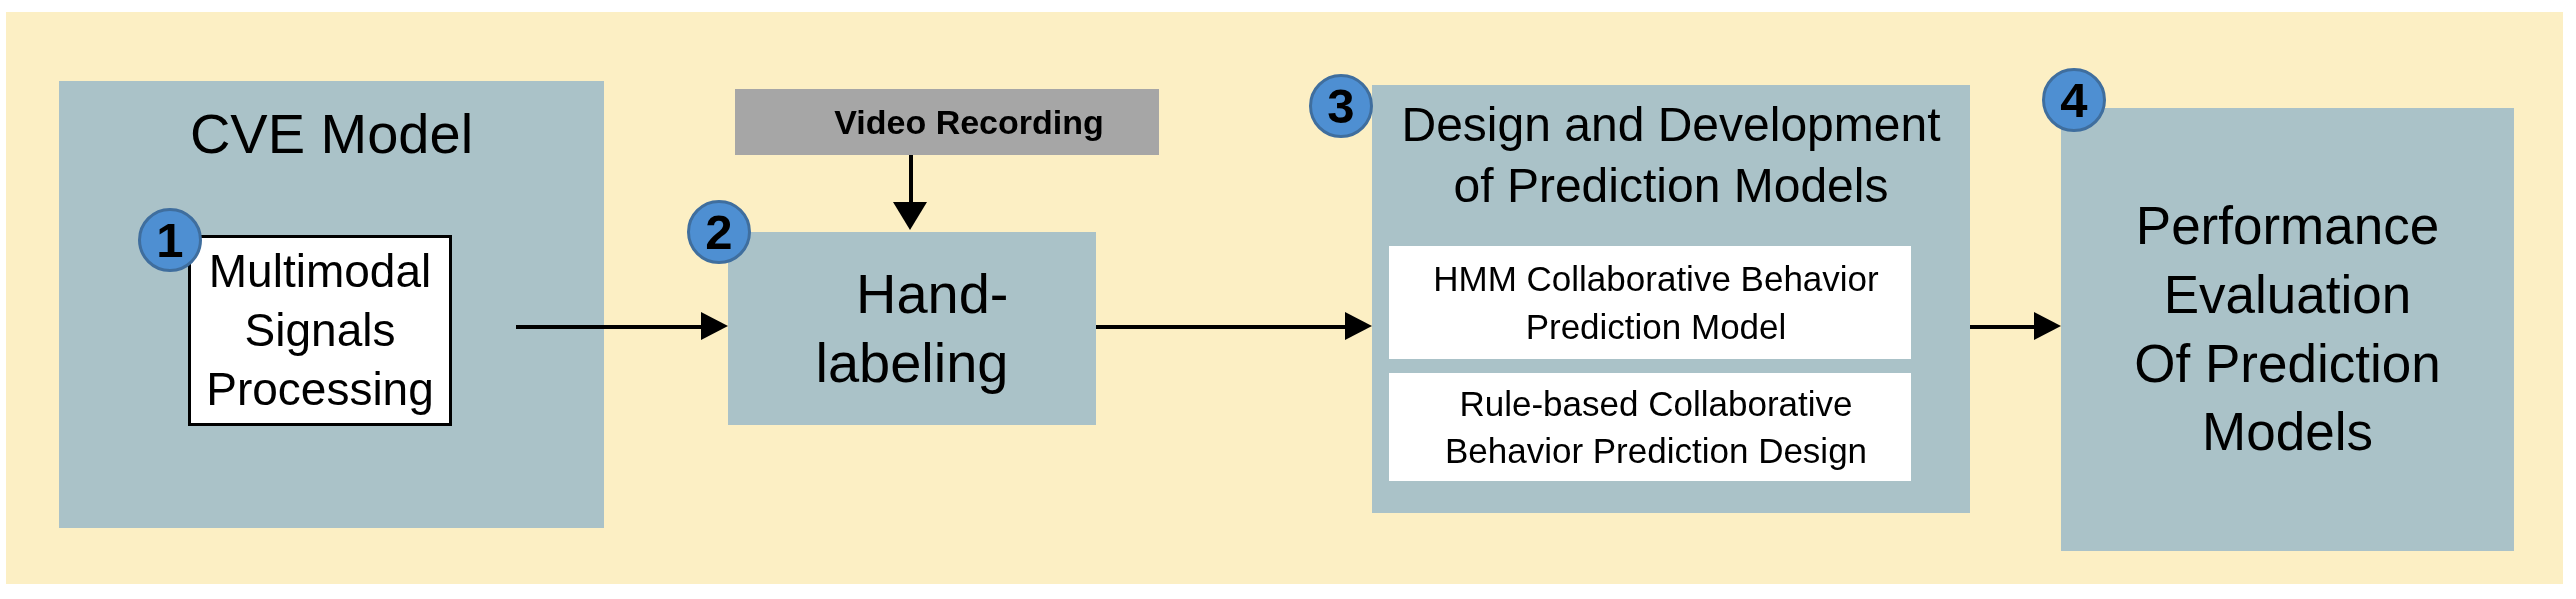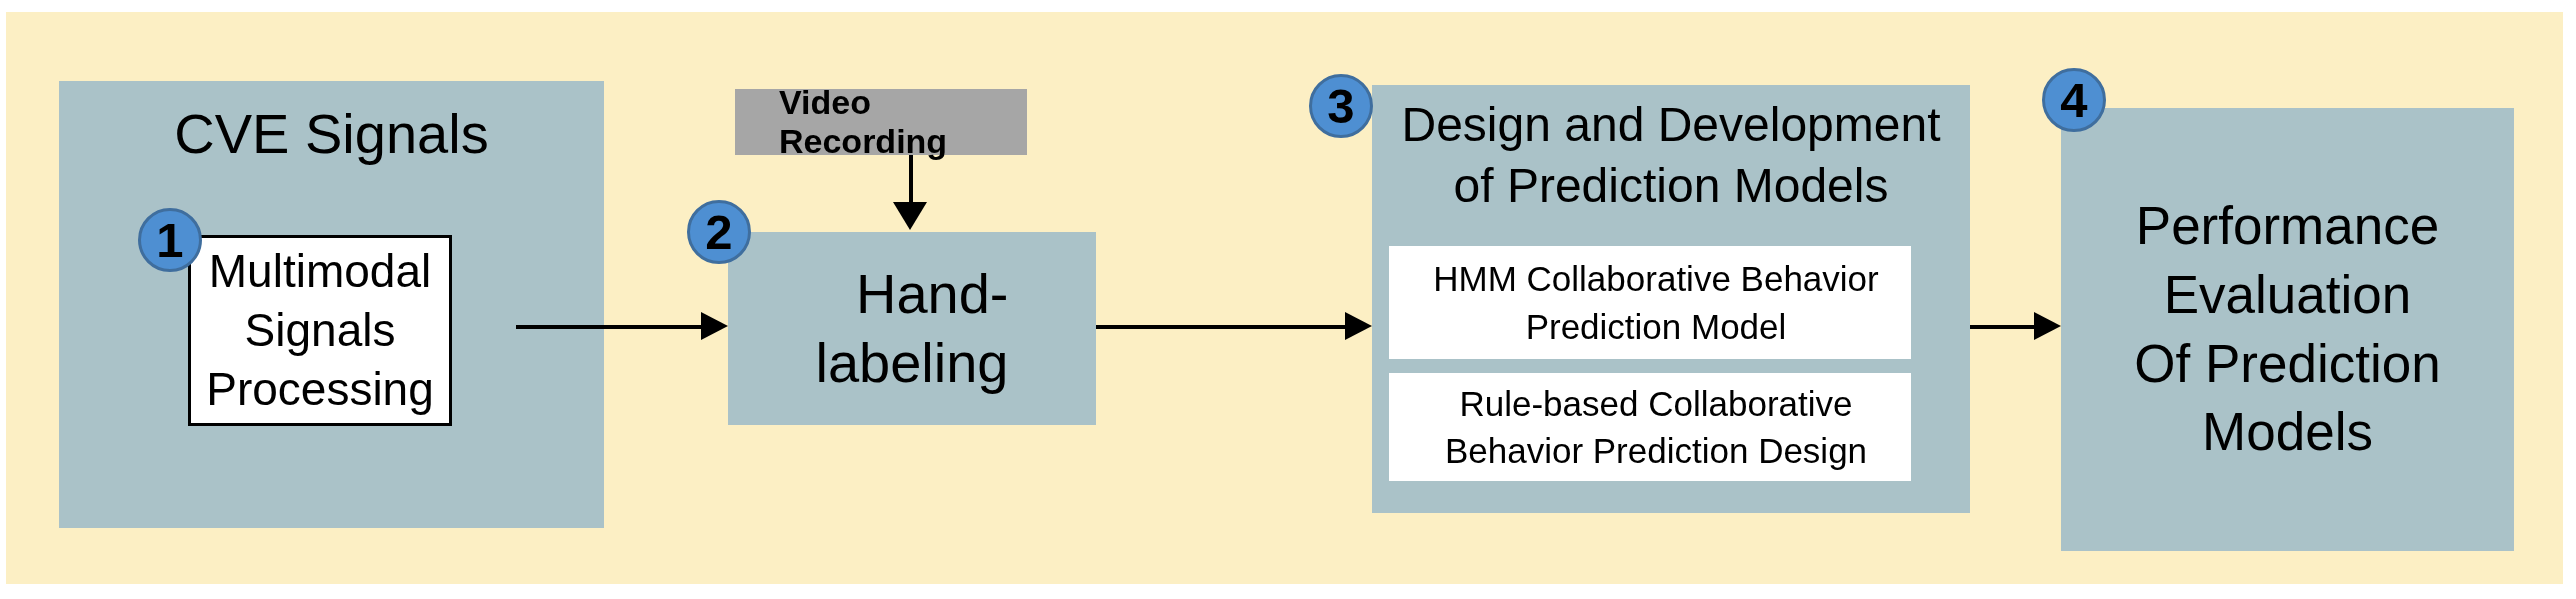--- a/index.html
+++ b/index.html
@@ -17,21 +17,21 @@
   .box1{left:59px;top:81px;width:545px;height:447px;}
   .box1-title{position:absolute;left:59px;top:101px;width:545px;text-align:center;font-size:56px;}
   .inner1{position:absolute;left:188px;top:235px;width:264px;height:191px;background:#fff;border:3.5px solid var(--ink);display:flex;align-items:center;justify-content:center;text-align:center;font-size:46px;line-height:1.28;}
   
   .badge{position:absolute;width:64px;height:64px;border-radius:50%;background:var(--circle-fill);border:3.5px solid var(--circle-border);display:flex;align-items:center;justify-content:center;font-size:49px;font-weight:700;color:var(--ink);}
   .badge1{left:138px;top:208px;}
   .badge2{left:687px;top:200px;}
   .badge3{left:1309px;top:74px;}
   .badge4{left:2042px;top:68px;}
   
-  .vidbox{position:absolute;left:735px;top:89px;width:292px;height:66px;background:var(--gray-bg);display:flex;align-items:center;justify-content:center;font-size:34px;font-weight:700;padding-left:44px;}
+  .vidbox{position:absolute;left:735px;top:89px;width:424px;height:66px;background:var(--gray-bg);display:flex;align-items:center;justify-content:center;font-size:34px;font-weight:700;padding-left:44px;}
   
   .box2{left:728px;top:232px;width:368px;height:193px;display:flex;align-items:center;justify-content:center;text-align:right;font-size:56px;line-height:1.22;}
   
   .box3{left:1372px;top:85px;width:598px;height:428px;}
   .box3-title{position:absolute;left:1372px;top:94px;width:598px;text-align:center;font-size:48px;line-height:1.28;}
   .model{position:absolute;left:1389px;width:522px;background:#fff;display:flex;align-items:center;justify-content:center;text-align:center;font-size:35px;line-height:1.35;padding-left:12px;}
   .model1{top:246px;height:113px;}
   .model2{top:373px;height:108px;}
   
   .box4{left:2061px;top:88px;width:453px;height:443px;display:flex;align-items:center;justify-content:center;text-align:center;font-size:53px;line-height:1.3;margin-top:20px;}
@@ -49,21 +49,21 @@
   .av-line{left:909px;top:155px;height:50px;}
   .av-head{left:893px;top:202px;}
 </style>
 </head>
 <body>
 
 <div class="canvas">
   <div class="panel"></div>
 
   <div class="stage box1"></div>
-  <div class="box1-title">CVE Signals</div>
+  <div class="box1-title">CVE Model</div>
   <div class="inner1 pre">Multimodal
 Signals
 Processing</div>
   <div class="badge badge1">1</div>
 
   <div class="hline a1-line"></div>
   <div class="head-right a1-head"></div>
 
   <div class="vidbox">Video Recording</div>
   <div class="vline av-line"></div>

